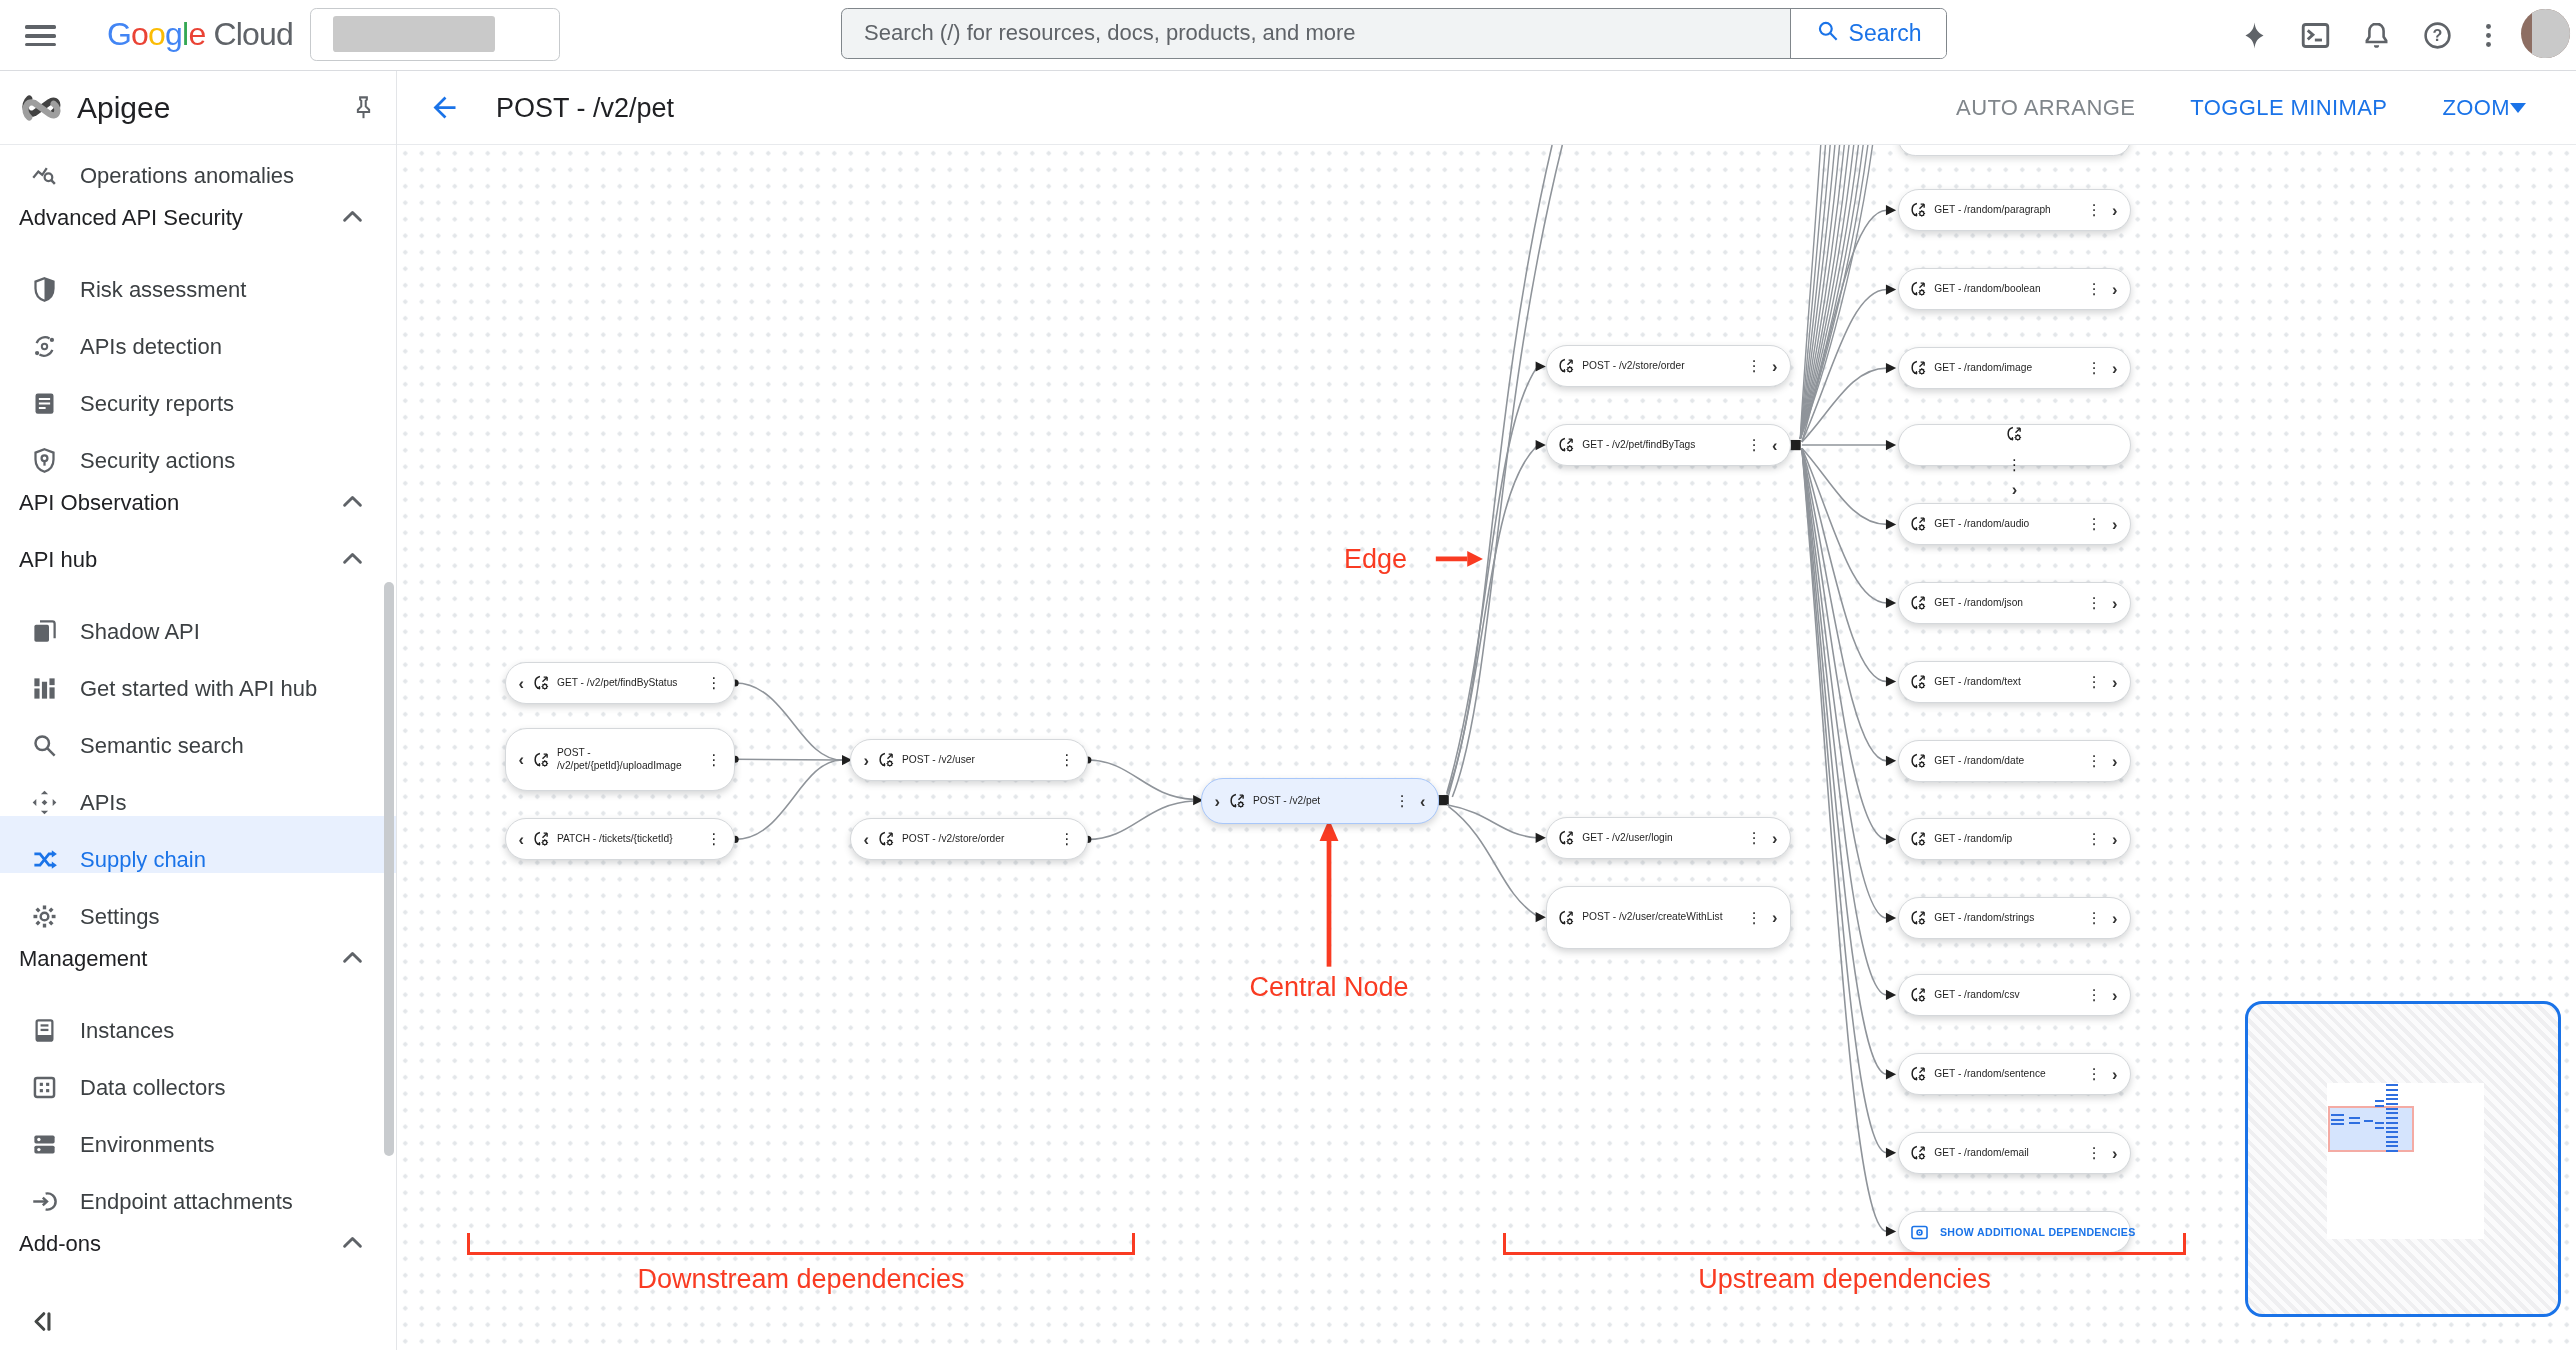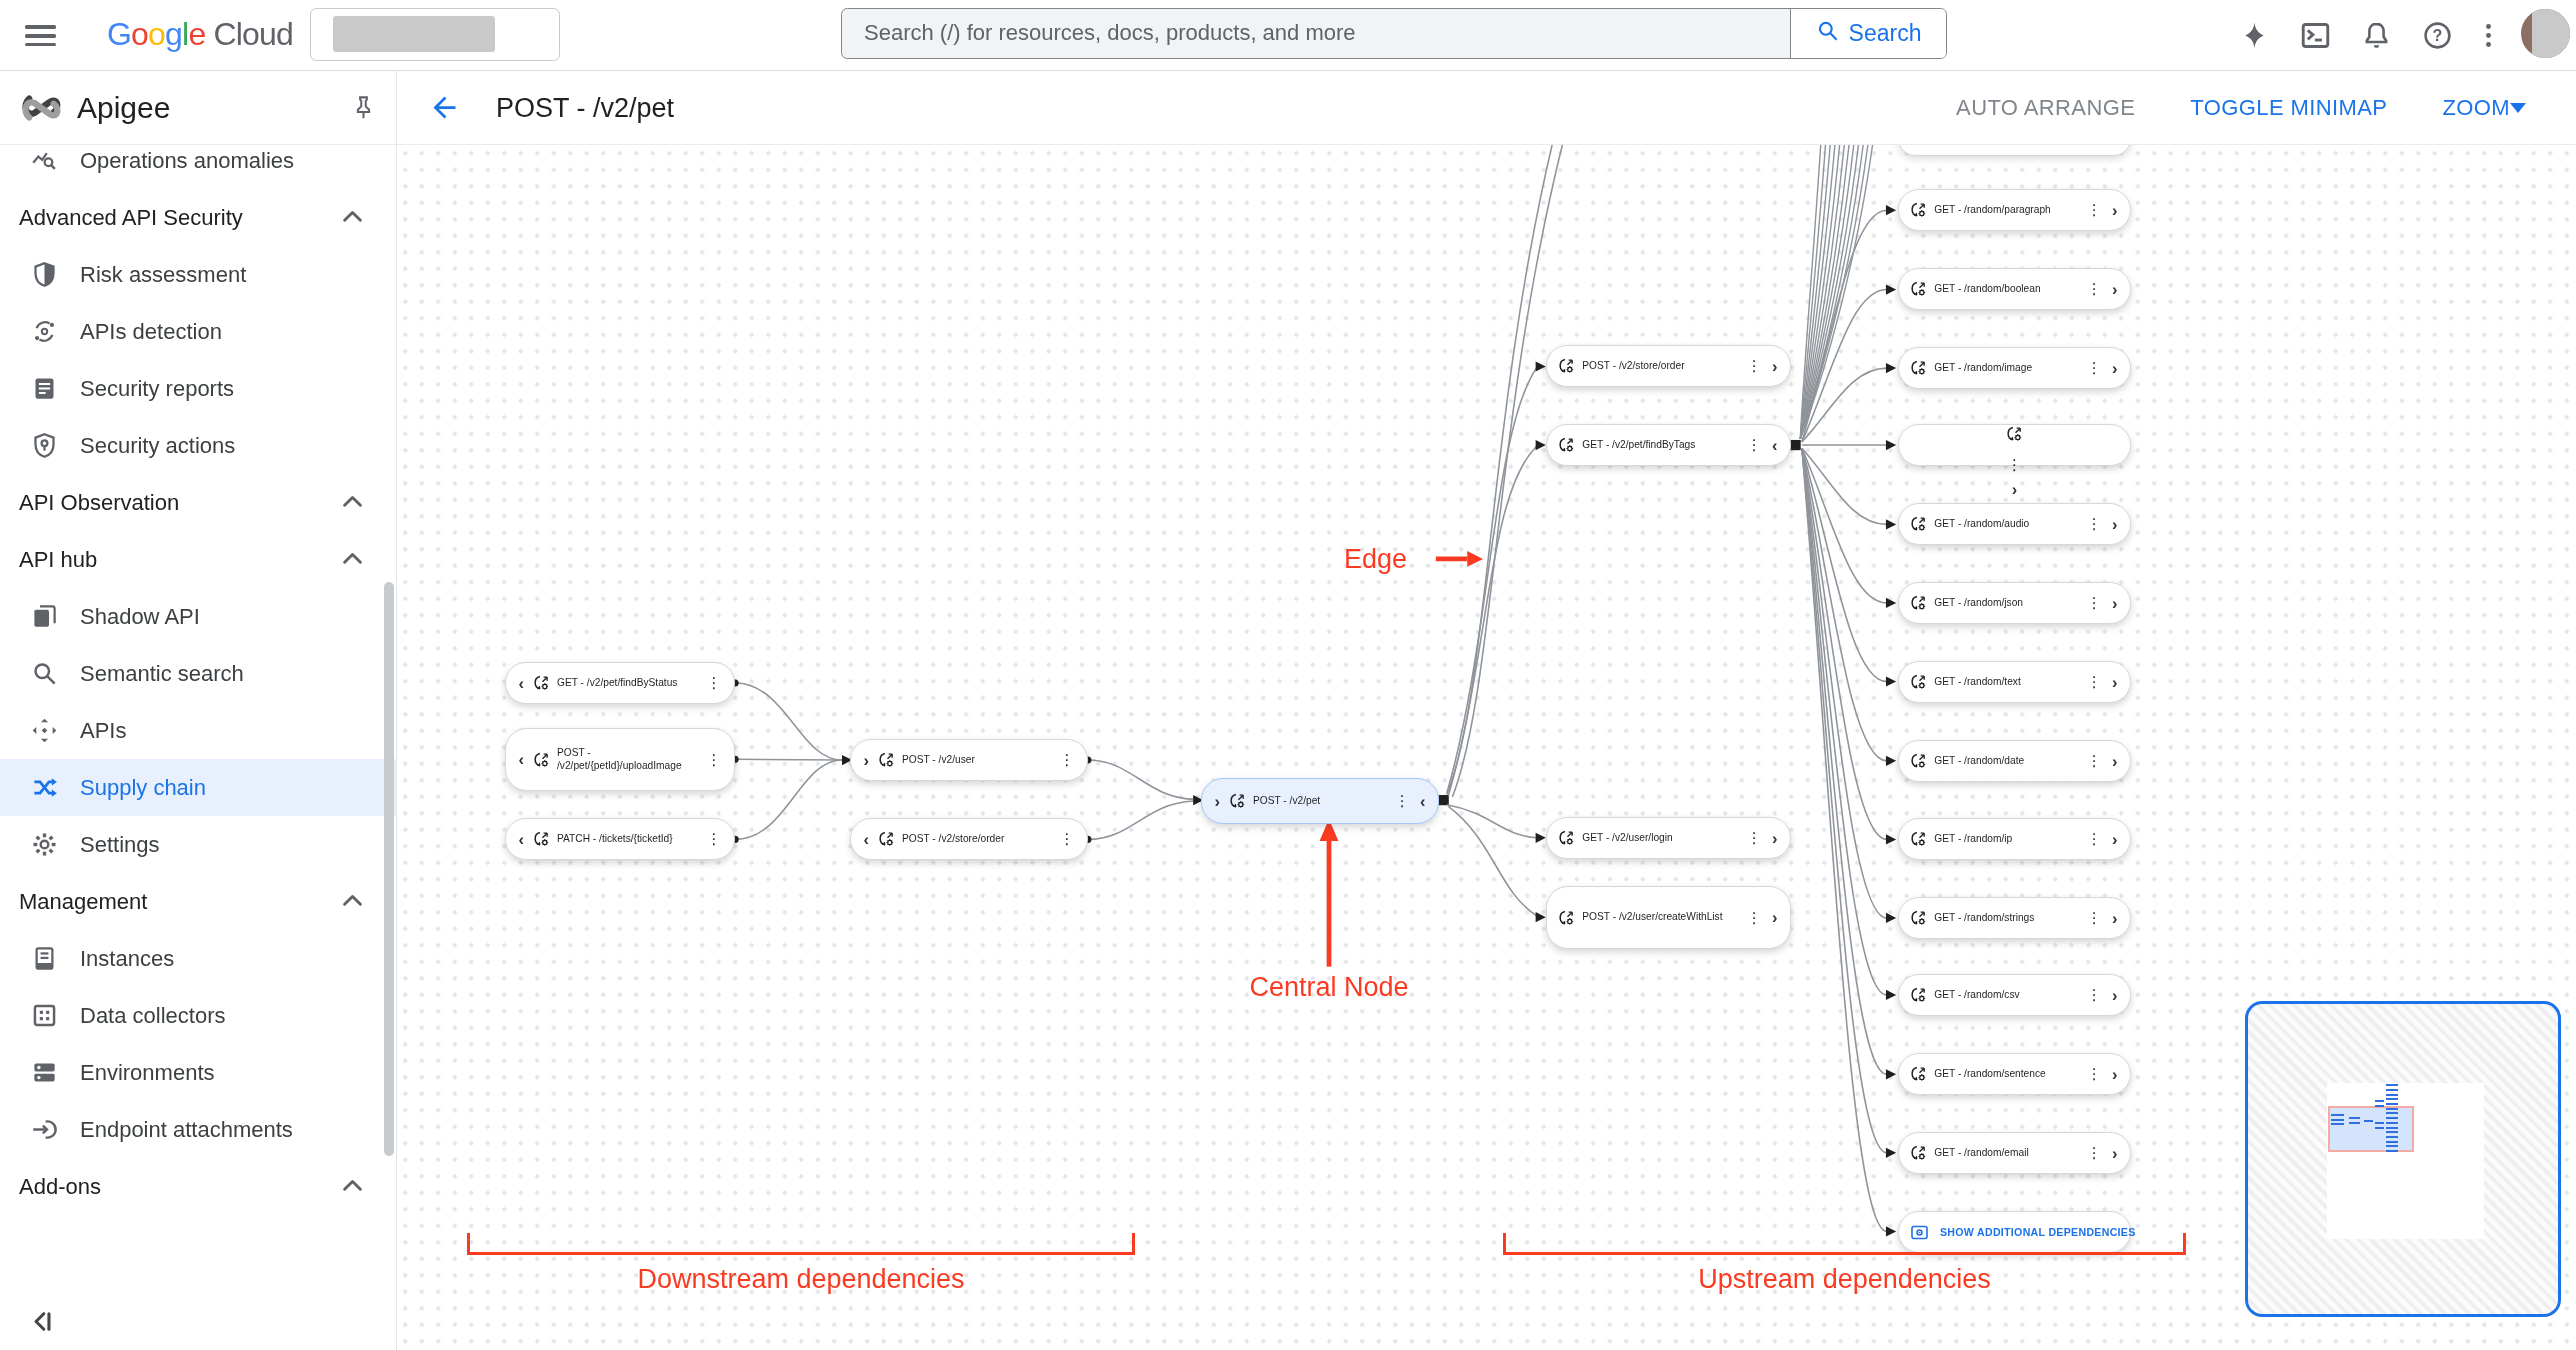--- a/index.html
+++ b/index.html
@@ -33,21 +33,21 @@
   #sbhead{position:absolute;left:0;top:0;width:100%;height:74px;border-bottom:0.8px solid #e8eaed;display:flex;align-items:center;padding:0 19px;gap:14px;}
   #sbhead .apptitle{font-size:30px;color:#202124;flex:1;}
   #sbhead svg{display:block;}
   #nav{position:absolute;left:0;top:61px;width:100%;}
   .nav-row{height:57px;display:flex;align-items:center;padding:0 30px 0 31px;gap:22px;cursor:pointer;}
   .nav-row .icn svg{width:27px;height:27px;display:block;color:#5f6368;}
   .nav-lbl{font-size:22px;color:#3c4043;white-space:nowrap;}
   .nav-section .nav-lbl{color:#202124;font-weight:500;flex:1;padding-left:0;}
   .nav-section{padding-left:19px;}
   .nav-row:not(.nav-section) .nav-lbl{padding-left:0;}
-  .nav-row:not(.nav-section){}
+  .nav-row:not(.nav-section){align-items:flex-end;}
   .nav-sel{background:var(--selbg);}
   .nav-sel .nav-lbl{color:var(--blue);font-weight:500;}
   .nav-sel .icn svg{color:var(--blue);}
   .sec-chev svg{width:23.6px;height:23.6px;color:#5f6368;}
   #sb-collapse{position:absolute;left:27px;bottom:12.6px;width:31px;height:31px;color:#444746;cursor:pointer;}
   #sb-collapse svg{width:31px;height:31px;}
   #sb-scroll{position:absolute;right:1.6px;top:511px;width:10.2px;height:574px;background:#c8cbce;border-radius:5.5px;}
 
   
   #pagehead{position:absolute;left:397px;top:71px;width:2179px;height:74px;background:#fff;border-bottom:0.8px solid #e8eaed;z-index:30;}
@@ -254,20 +254,32 @@
           </span>
         </div>
         <div class="nav-row">
           <span class="icn ">
             <svg viewBox="0 0 24 24">
               <rect x="3" y="6" width="13" height="15" rx="1.5" fill="currentColor"></rect>
               <path d="M8 3 H19 A2 2 0 0 1 21 5 V18" fill="none" stroke="currentColor" stroke-width="2"></path>
             </svg>
           </span>
           <span class="nav-lbl">Shadow API</span>
+        </div>
+        <div class="nav-row">
+          <span class="icn ">
+            <svg viewBox="0 0 24 24" fill="currentColor">
+              <rect x="3" y="3" width="4.6" height="7"></rect>
+              <rect x="3" y="12" width="4.6" height="9"></rect>
+              <rect x="9.7" y="6" width="4.6" height="15"></rect>
+              <rect x="16.4" y="3" width="4.6" height="6"></rect>
+              <rect x="16.4" y="11" width="4.6" height="10"></rect>
+            </svg>
+          </span>
+          <span class="nav-lbl">Get started with API hub</span>
         </div>
         <div class="nav-row">
           <span class="icn ">
             <svg viewBox="0 0 24 24">
               <circle cx="10" cy="10" r="6" fill="none" stroke="currentColor" stroke-width="2.2"></circle>
               <line x1="14.6" y1="14.6" x2="21" y2="21" stroke="currentColor" stroke-width="2.2"></line>
             </svg>
           </span>
           <span class="nav-lbl">Semantic search</span>
         </div>

